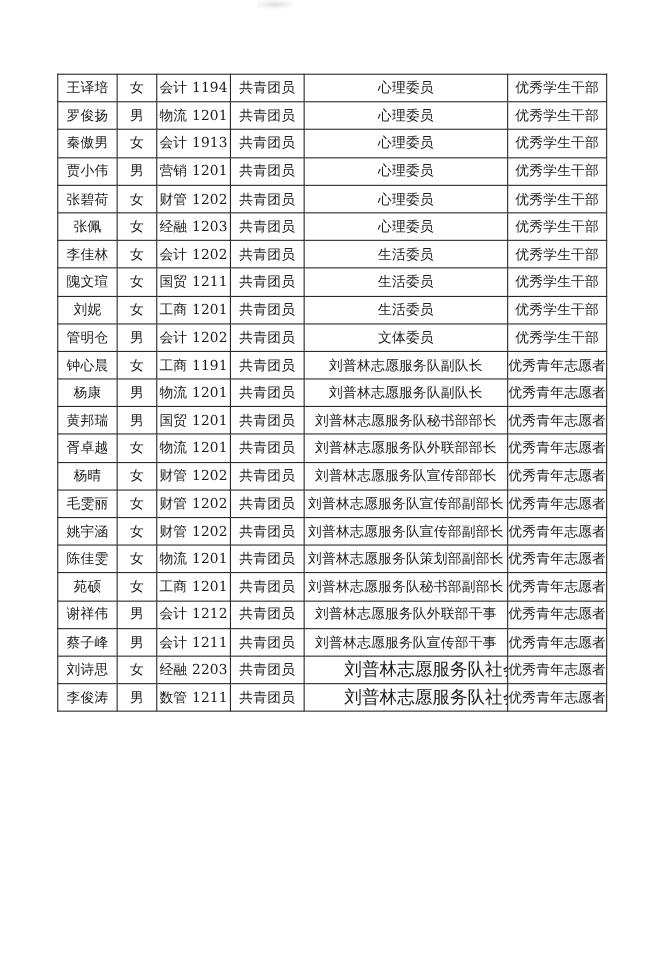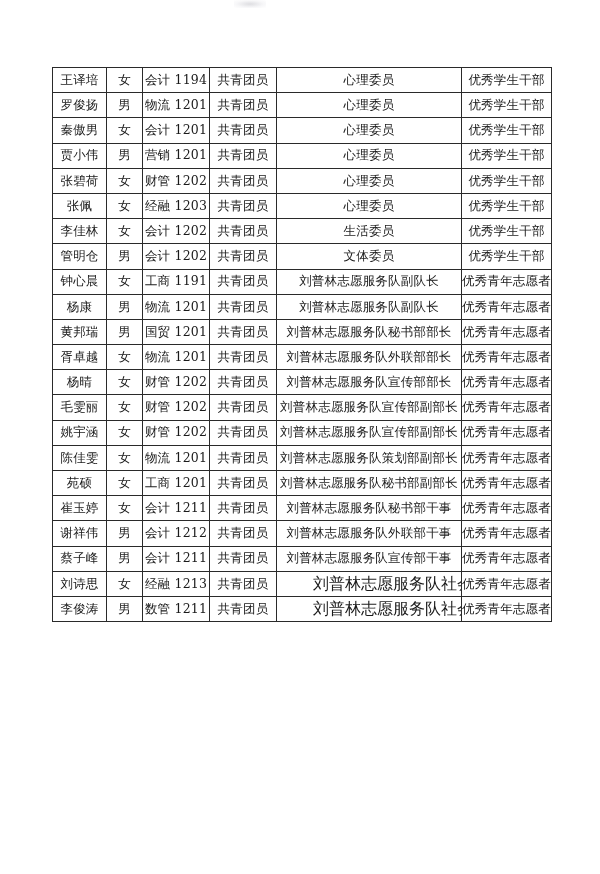--- a/index.html
+++ b/index.html
@@ -81,21 +81,21 @@
         <td class="name">罗俊扬</td>
         <td class="gender">男</td>
         <td class="cls">物流 1201</td>
         <td class="pol">共青团员</td>
         <td class="pos">心理委员</td>
         <td class="award">优秀学生干部</td>
       </tr>
       <tr>
         <td class="name">秦傲男</td>
         <td class="gender">女</td>
-        <td class="cls">会计 1201</td>
+        <td class="cls">会计 1913</td>
         <td class="pol">共青团员</td>
         <td class="pos">心理委员</td>
         <td class="award">优秀学生干部</td>
       </tr>
       <tr>
         <td class="name">贾小伟</td>
         <td class="gender">男</td>
         <td class="cls">营销 1201</td>
         <td class="pol">共青团员</td>
         <td class="pos">心理委员</td>
@@ -119,20 +119,36 @@
       </tr>
       <tr>
         <td class="name">李佳林</td>
         <td class="gender">女</td>
         <td class="cls">会计 1202</td>
         <td class="pol">共青团员</td>
         <td class="pos">生活委员</td>
         <td class="award">优秀学生干部</td>
       </tr>
       <tr>
+        <td class="name">隗文瑄</td>
+        <td class="gender">女</td>
+        <td class="cls">国贸 1211</td>
+        <td class="pol">共青团员</td>
+        <td class="pos">生活委员</td>
+        <td class="award">优秀学生干部</td>
+      </tr>
+      <tr>
+        <td class="name">刘妮</td>
+        <td class="gender">女</td>
+        <td class="cls">工商 1201</td>
+        <td class="pol">共青团员</td>
+        <td class="pos">生活委员</td>
+        <td class="award">优秀学生干部</td>
+      </tr>
+      <tr>
         <td class="name">管明仓</td>
         <td class="gender">男</td>
         <td class="cls">会计 1202</td>
         <td class="pol">共青团员</td>
         <td class="pos">文体委员</td>
         <td class="award">优秀学生干部</td>
       </tr>
       <tr>
         <td class="name">钟心晨</td>
         <td class="gender">女</td>
@@ -199,47 +215,39 @@
       </tr>
       <tr>
         <td class="name">苑硕</td>
         <td class="gender">女</td>
         <td class="cls">工商 1201</td>
         <td class="pol">共青团员</td>
         <td class="pos">刘普林志愿服务队秘书部副部长</td>
         <td class="award">优秀青年志愿者</td>
       </tr>
       <tr>
-        <td class="name">崔玉婷</td>
-        <td class="gender">女</td>
+        <td class="name">谢祥伟</td>
+        <td class="gender">男</td>
+        <td class="cls">会计 1212</td>
+        <td class="pol">共青团员</td>
+        <td class="pos">刘普林志愿服务队外联部干事</td>
+        <td class="award">优秀青年志愿者</td>
+      </tr>
+      <tr>
+        <td class="name">蔡子峰</td>
+        <td class="gender">男</td>
         <td class="cls">会计 1211</td>
         <td class="pol">共青团员</td>
-        <td class="pos">刘普林志愿服务队秘书部干事</td>
-        <td class="award">优秀青年志愿者</td>
-      </tr>
-      <tr>
-        <td class="name">谢祥伟</td>
-        <td class="gender">男</td>
-        <td class="cls">会计 1212</td>
-        <td class="pol">共青团员</td>
-        <td class="pos">刘普林志愿服务队外联部干事</td>
-        <td class="award">优秀青年志愿者</td>
-      </tr>
-      <tr>
-        <td class="name">蔡子峰</td>
-        <td class="gender">男</td>
-        <td class="cls">会计 1211</td>
-        <td class="pol">共青团员</td>
         <td class="pos">刘普林志愿服务队宣传部干事</td>
         <td class="award">优秀青年志愿者</td>
       </tr>
       <tr>
         <td class="name">刘诗思</td>
         <td class="gender">女</td>
-        <td class="cls">经融 1213</td>
+        <td class="cls">经融 2203</td>
         <td class="pol">共青团员</td>
         <td class="pos long">刘普林志愿服务队社会实践部干事</td>
         <td class="award">优秀青年志愿者</td>
       </tr>
       <tr>
         <td class="name">李俊涛</td>
         <td class="gender">男</td>
         <td class="cls">数管 1211</td>
         <td class="pol">共青团员</td>
         <td class="pos long">刘普林志愿服务队社会实践部干事</td>

